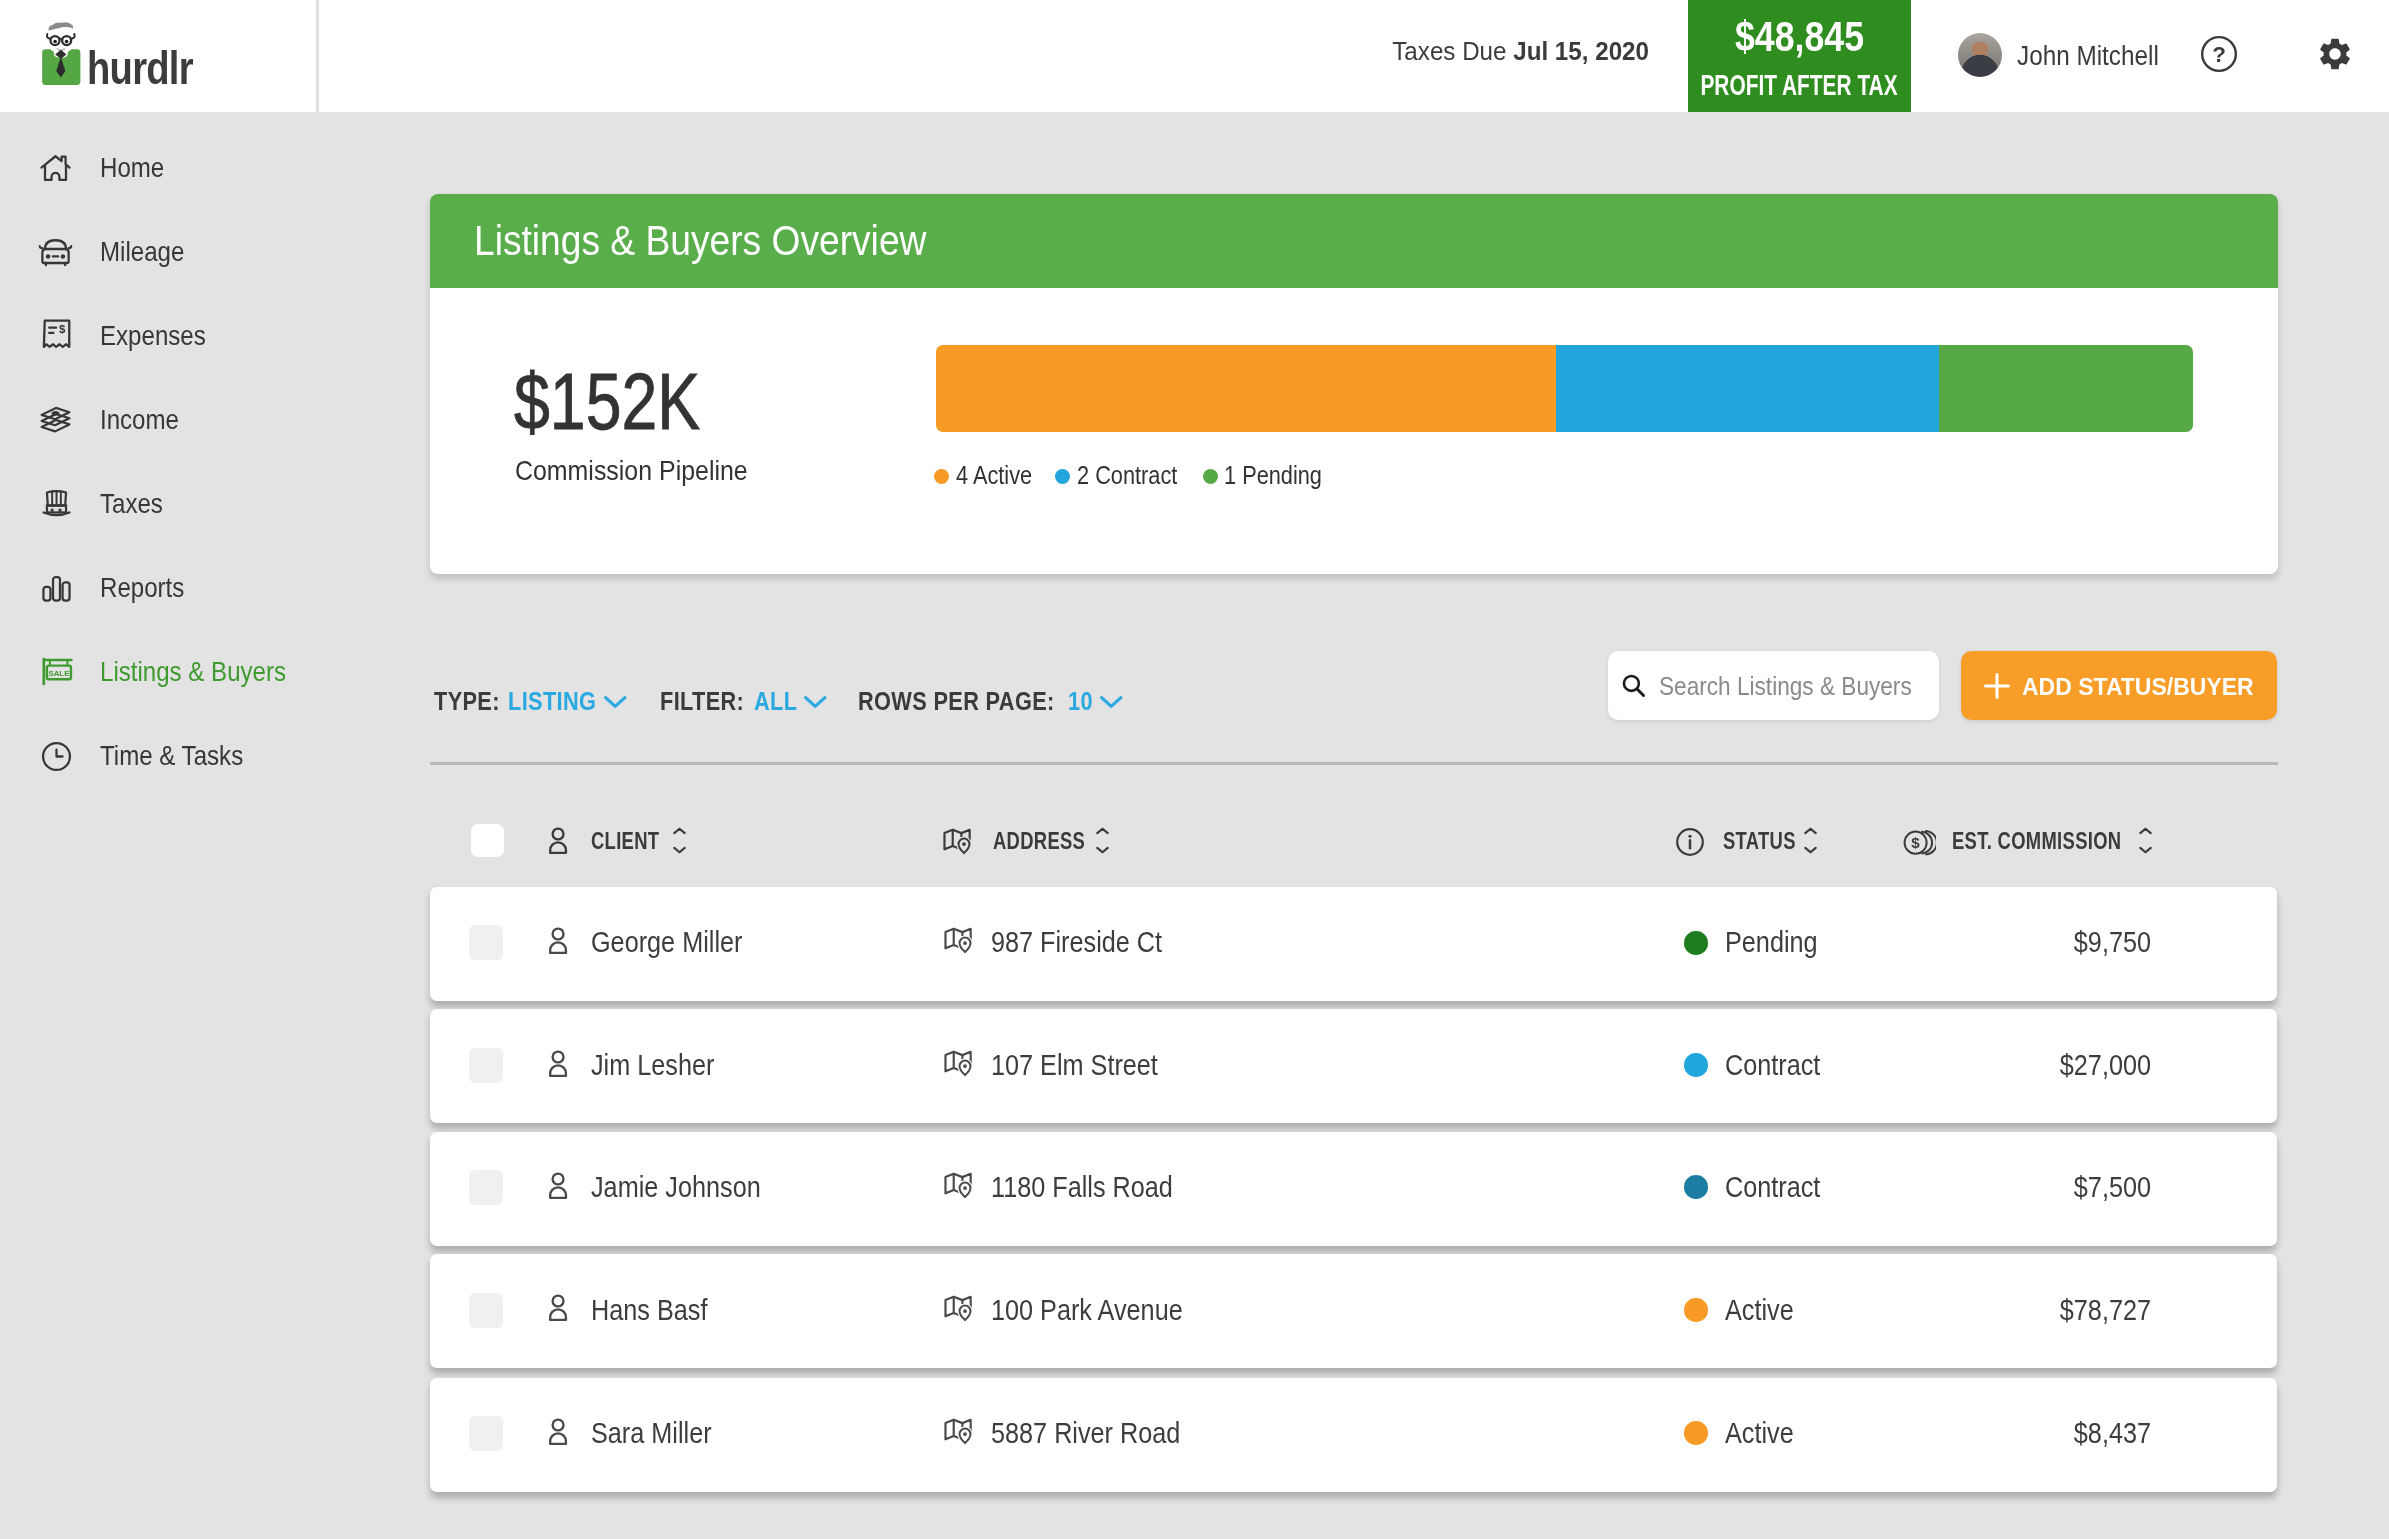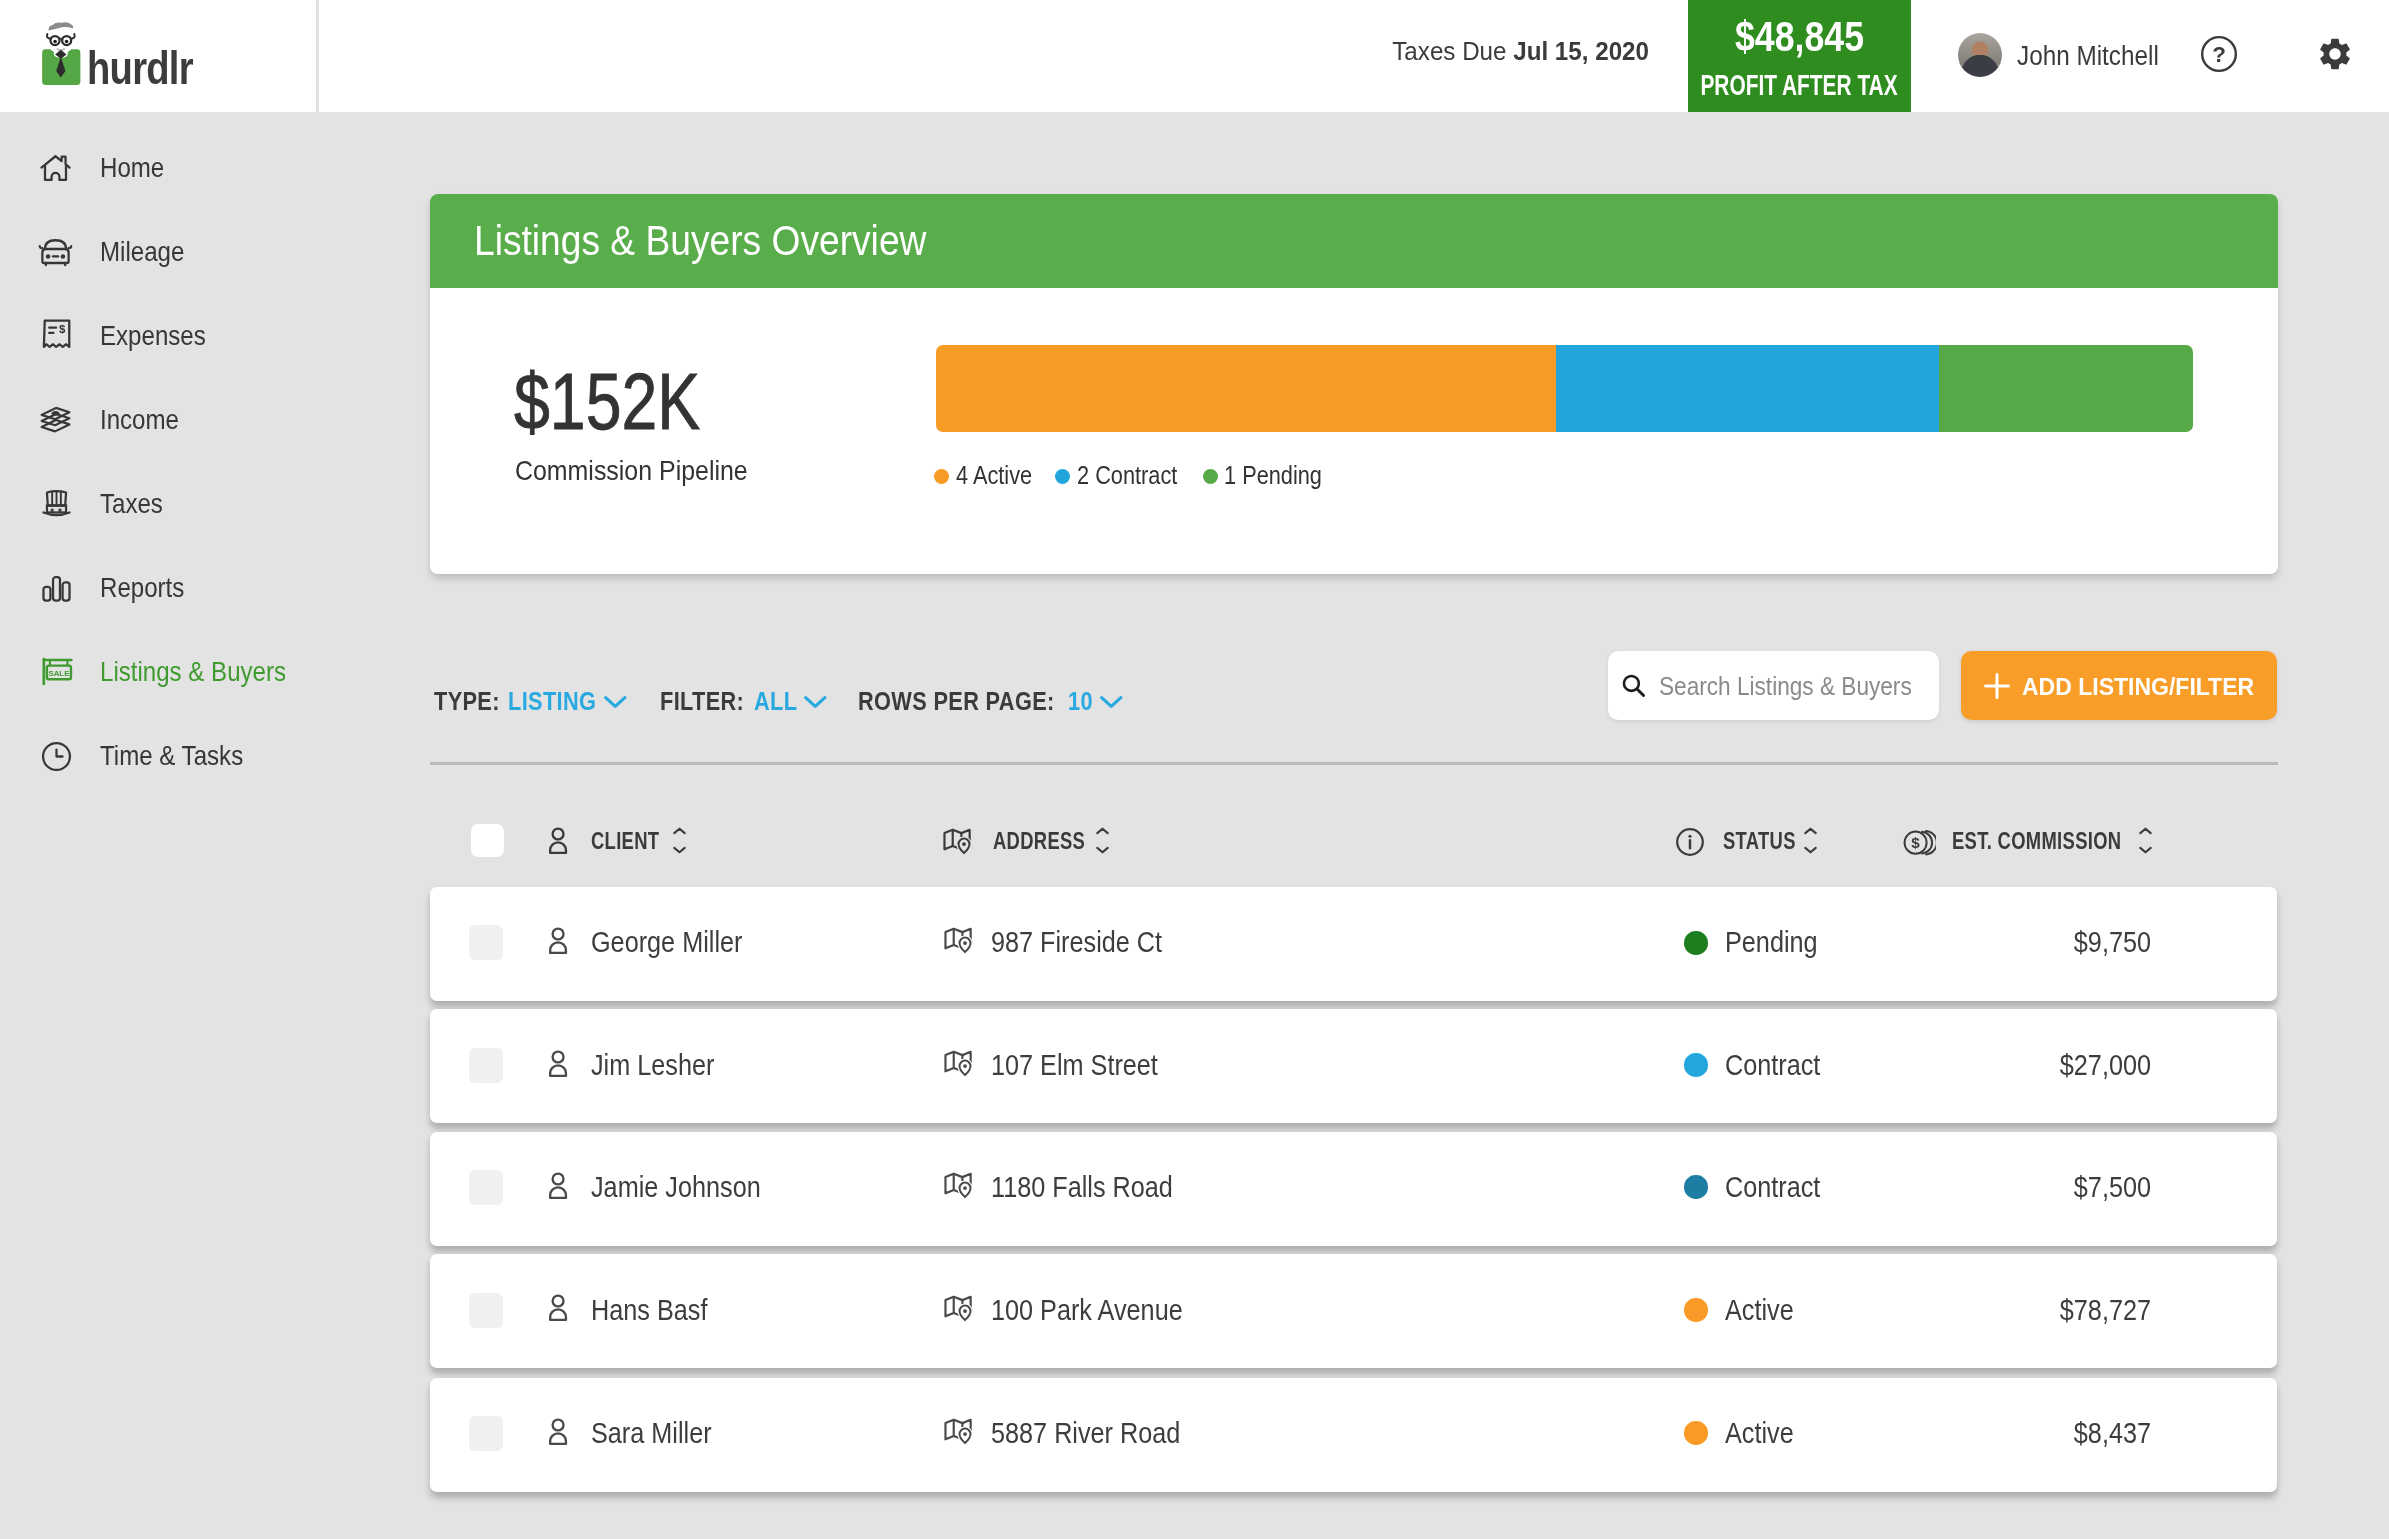--- a/index.html
+++ b/index.html
@@ -207,21 +207,21 @@
   <svg class="abs" style="left:1621px; top:673px;" width="26" height="26" viewBox="0 0 30 30">
     <circle cx="12" cy="12" r="8.6" fill="none" stroke="#1c1c1c" stroke-width="3"></circle>
     <line x1="18.5" y1="18.5" x2="26" y2="26" stroke="#1c1c1c" stroke-width="3.4" stroke-linecap="round"></line>
   </svg>
   <div class="abs searchph">Search Listings &amp; Buyers</div>
 
   <div class="abs addbtn"></div>
   <svg class="abs" style="left:1982px; top:671px;" width="30" height="30" viewBox="0 0 34 34">
     <path d="M17 4 V30 M4 17 H30" stroke="#fff" stroke-width="3.4" stroke-linecap="round"></path>
   </svg>
-  <div class="abs addlbl">ADD LISTING/FILTER</div>
+  <div class="abs addlbl">ADD STATUS/BUYER</div>
 
   <div class="abs fdivider"></div>
 
   <div class="abs hcheck"></div>
   <svg class="abs" style="left:548px; top:827px;" width="21" height="28" viewBox="0 0 24 32">
     <circle cx="11.5" cy="8" r="6.2" fill="none" stroke="#3b3b3b" stroke-width="2.7"></circle>
     <path d="M2.5 29.5 V26.5 a9 9 0 0 1 18 0 V29.5 Z" fill="none" stroke="#3b3b3b" stroke-width="2.7" stroke-linejoin="round"></path>
   </svg>
   <div class="abs hlabel" style="left:591px;">CLIENT</div>
   <svg class="abs" style="left:672px; top:827px;" width="15" height="27" viewBox="0 0 17 31">

